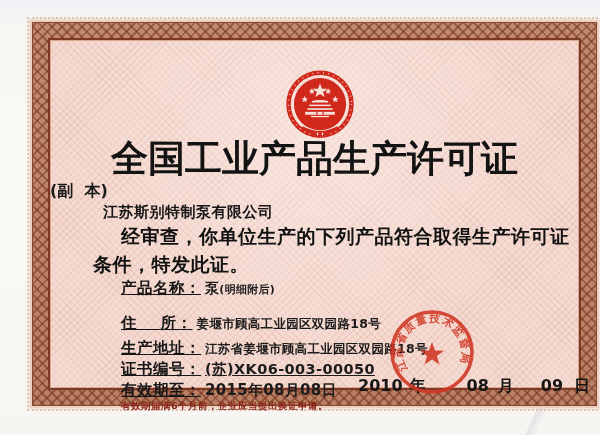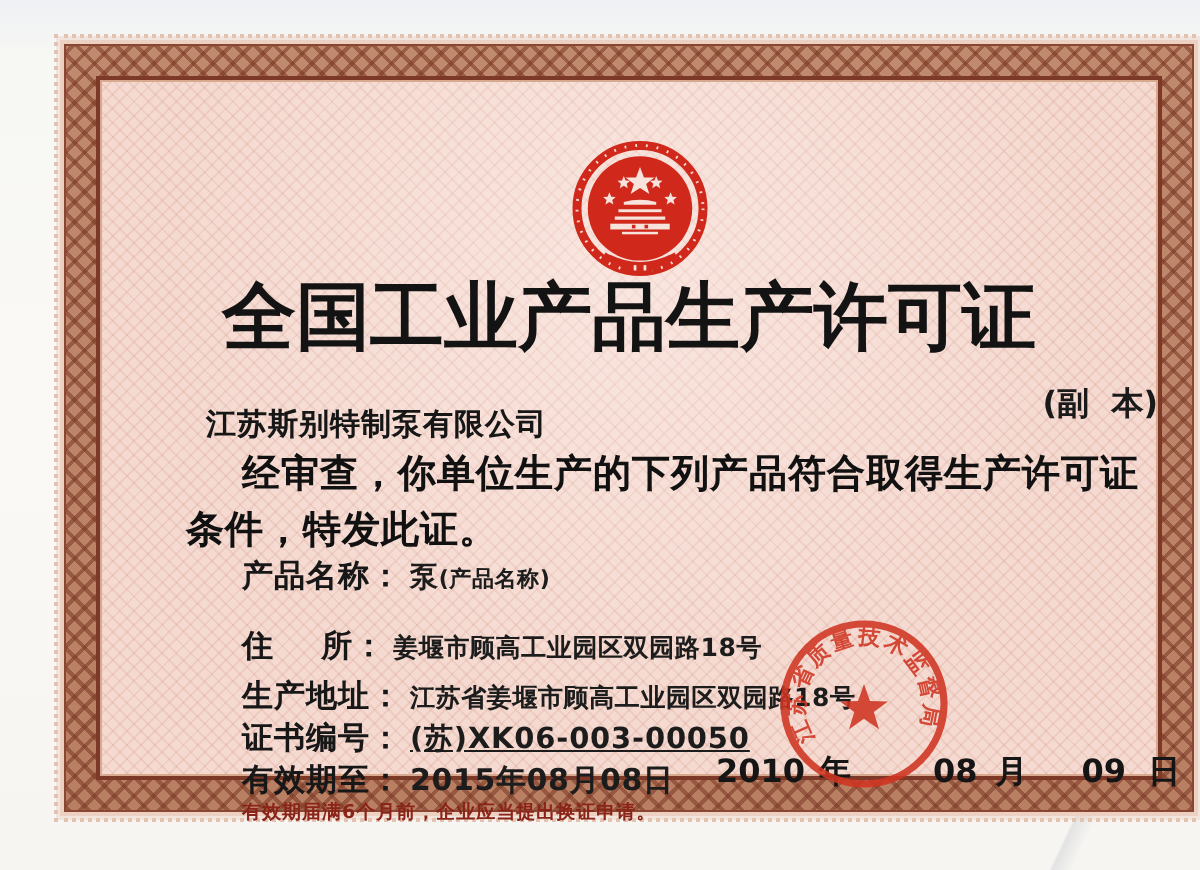--- a/index.html
+++ b/index.html
@@ -42,34 +42,34 @@
       repeating-linear-gradient(-45deg, rgba(201,131,112,0.16) 0 1px, transparent 1px 5px),
       #f5dad1;
   }
   
   .emblem{position:absolute;left:234px;top:28px;width:72px;height:76px;}
   .cert-title{
     position:absolute;left:0;top:100px;width:100%;text-align:center;
     font-size:37px;font-weight:900;color:#131313;letter-spacing:0px;line-height:1.05;
   }
   .cert-subtitle{
-    position:absolute;left:0;top:152px;width:100%;text-align:right;
+    position:absolute;left:0;top:141px;width:100%;text-align:left;
     font-size:16px;font-weight:600;color:#1a1a1a;white-space:pre;
   }
   .company{
     position:absolute;left:53px;top:163px;
     font-size:15px;font-weight:800;color:#161616;letter-spacing:0.5px;
   }
   .body-line{position:absolute;font-size:19px;font-weight:800;color:#111;letter-spacing:0.5px;}
   .body-line1{left:71px;top:184px;}
   .body-line2{left:43px;top:212px;}
   .row{position:absolute;left:71px;display:flex;align-items:baseline;}
   .row-label{
     font-family:"DejaVu Serif","Liberation Serif",serif;
-    font-size:15.5px;font-weight:800;color:#171717;white-space:pre;letter-spacing:0.5px;
+    font-size:15.5px;font-weight:800;color:#171717;white-space:pre;letter-spacing:0.5px;text-decoration:underline;
   }
   .row-value{font-weight:800;color:#1c1c1c;margin-left:4px;letter-spacing:0.3px;}
   .val-product{font-size:14px;}
   .val-note{font-size:11px;font-weight:800;}
   .val-addr{font-size:12.5px;}
   .val-cert-no{font-size:14.5px;letter-spacing:0.4px;text-decoration:underline;}
   .val-expiry{font-size:15px;}
   .issue-date{
     position:absolute;left:308px;top:336px;display:flex;align-items:baseline;
     font-weight:800;color:#151515;z-index:1;
@@ -130,21 +130,21 @@
       <div class="cert-subtitle">(副  本)</div>
 
       <div class="company">江苏斯别特制泵有限公司</div>
 
       <div class="body-line body-line2">条件，特发此证。</div>
       <div class="body-line body-line1">经审查，你单位生产的下列产品符合取得生产许可证</div>
 
       <div class="row" style="top:238px">
         <span class="row-label">产品名称：</span>
         <span class="row-value val-product">泵</span>
-        <span class="row-value val-note" style="margin-left:0">(产品名称)</span>
+        <span class="row-value val-note" style="margin-left:0">(明细附后)</span>
       </div>
       <div class="row" style="top:273px">
         <span class="row-label">住    所：</span>
         <span class="row-value val-addr">姜堰市顾高工业园区双园路18号</span>
       </div>
       <div class="row" style="top:298px">
         <span class="row-label">生产地址：</span>
         <span class="row-value val-addr">江苏省姜堰市顾高工业园区双园路18号</span>
       </div>
       <div class="row" style="top:319px">

